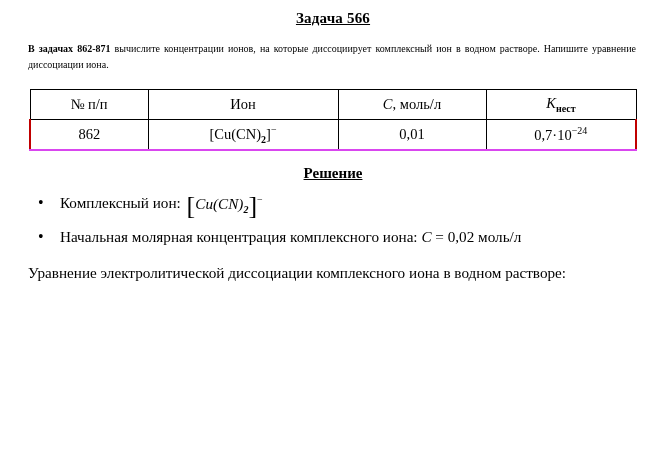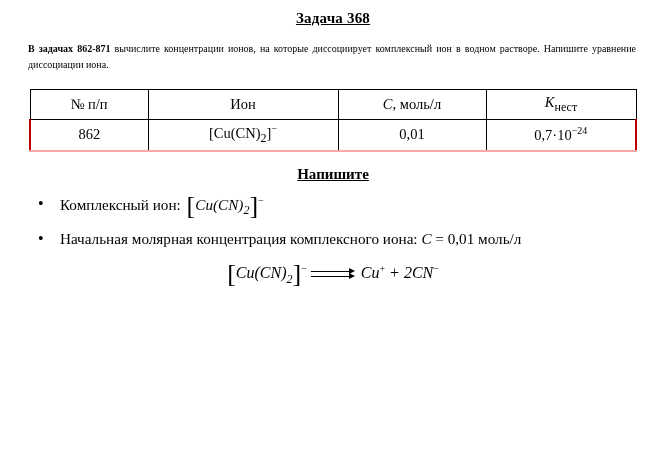--- a/index.html
+++ b/index.html
@@ -45,29 +45,29 @@
   }
   table.data th, table.data td {
     border: 1px solid #000000;
     text-align: center;
     font-size: 14.5px;
     font-weight: normal;
     padding: 3px 2px 4px 2px;
     height: 22px;
   }
   table.data tr.bottom td {
-    border-bottom: 2px solid #fca5a5;
+    border-bottom: 2px solid #d946ef;
   }
   table.data tr.bottom td:first-child {
     border-left: 2px solid #c00000;
   }
   table.data tr.bottom td:last-child {
     border-right: 2px solid #c00000;
   }
-  .sub { font-size: 12px; vertical-align: sub; }
+  .sub { font-size: 10px; vertical-align: sub; font-weight: bold; }
   .sup { font-size: 10px; vertical-align: super; }
   .ital { font-style: italic; }
 
   .section-head {
     text-align: center;
     font-weight: bold;
     font-size: 15px;
     text-decoration: underline;
     margin: 14px 0 0 0;
   }
@@ -145,21 +145,21 @@
     border-bottom: 3px solid transparent;
   }
   .arrow span.head1 { top: 0px; }
   .arrow span.head2 { top: 5px; }
 </style>
 </head>
 <body>
 
 <div class="page">
 
-  <div class="title">Задача 368</div>
+  <div class="title">Задача 566</div>
 
   <div class="intro">
     <b>В задачах 862-871</b><span> вычислите концентрации ионов, на которые диссоциирует комплексный ион в водном растворе. Напишите уравнение диссоциации иона.</span>
   </div>
 
   <table class="data">
     <colgroup>
       <col style="width:118px">
       <col style="width:190px">
       <col style="width:148px">
@@ -174,33 +174,31 @@
     </tr>
     <tr class="bottom">
       <td>862</td>
       <td><span>[Cu(CN)</span><span class="sub">2</span><span>]</span><span class="sup">−</span></td>
       <td>0,01</td>
       <td><span>0,7·10</span><span class="sup">−24</span></td>
     </tr>
   </tbody>
     </table>
 
-  <div class="section-head">Напишите</div>
+  <div class="section-head">Решение</div>
 
   <ul class="bullets">
     <li>
       <span>Комплексный ион:</span>
       <span class="bracket-expr">
         <span class="big-br">[</span><span class="mathitalic">Cu(CN)</span><span class="sub mathitalic">2</span><span class="big-br">]</span><span class="sup">−</span>
       </span>
     </li>
     <li>
       <span>Начальная молярная концентрация комплексного иона:</span>
-      <span class="mathitalic">C</span><span> = 0,01 моль/л</span>
+      <span class="mathitalic">C</span><span> = 0,02 моль/л</span>
     </li>
   </ul>
 
-
-  <div class="eq-center">
-    <span class="big-br">[</span><span class="mathitalic">Cu(CN)</span><span class="sub mathitalic">2</span><span class="big-br">]</span><span class="sup">−</span><span class="arrow"><span class="head1"></span><span class="head2"></span></span><span class="mathitalic">Cu</span><span class="sup">+</span><span class="mathitalic"> + 2CN</span><span class="sup">−</span>
-  </div>
+  <div class="para">Уравнение  электролитической  диссоциации  комплексного  иона  в  водном растворе:</div>
+
 
 </div>
 
 </body></html>

